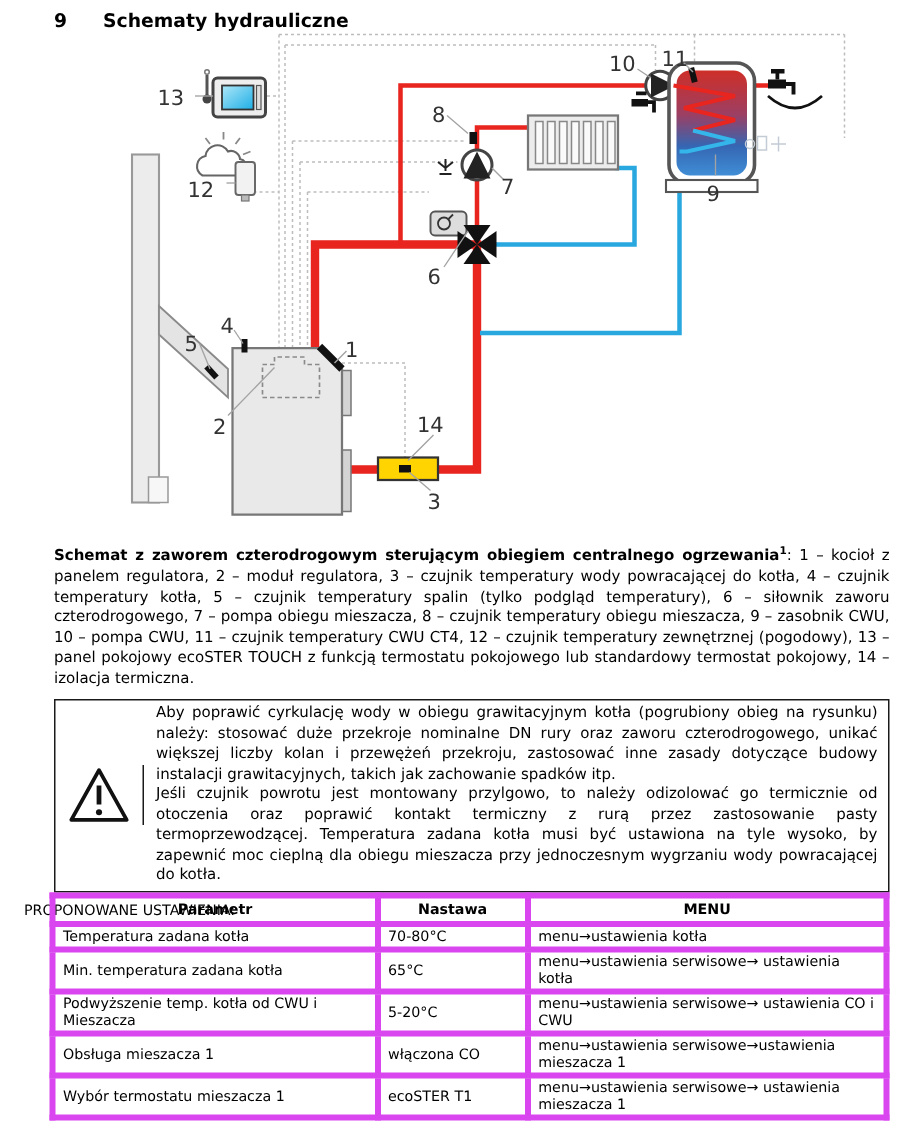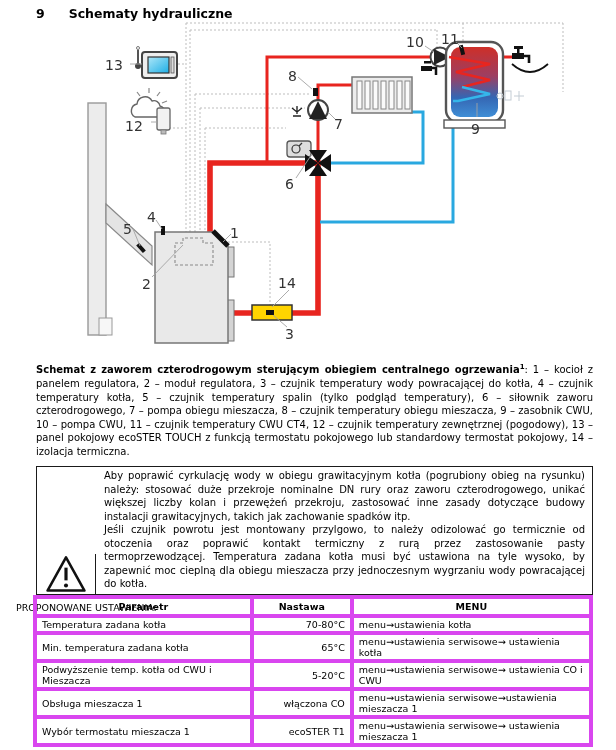--- a/index.html
+++ b/index.html
@@ -2,30 +2,30 @@
 <html><head>
 <meta charset="utf-8">
 <style>
   html,body{margin:0;padding:0;background:#fff;}
   body{width:616px;height:750px;position:relative;font-family:"DejaVu Sans",sans-serif;color:#000;overflow:hidden;}
   .abs{position:absolute;}
   #title{left:36px;top:6px;font-size:12.5px;font-weight:bold;display:flex;gap:24px;}
   #diagram{left:0;top:18px;width:616px;height:332px;}
   #caption{left:36px;top:351px;width:557px;font-size:10px;line-height:13.6px;text-align:justify;}
   #caption sup{font-size:7px;font-weight:bold;}
-  #warnbox{left:36px;top:466px;width:555px;border:1.6px solid #1a1a1a;display:flex;align-items:flex-end;}
+  #warnbox{left:36px;top:466px;width:555px;border:1.6px solid #1a1a1a;display:flex;align-items:center;}
   #warnicon{width:58px;border-right:1.6px solid #1a1a1a;display:flex;align-items:center;justify-content:center;flex:0 0 auto;}
   #warntext{padding:2px 7px 3px 8px;font-size:10px;line-height:13.5px;text-align:justify;}
   #warntext p{margin:0;}
   #prophead{left:16px;top:582px;font-size:9.5px;margin-top:20px;}
   #settings{left:33px;top:595px;width:560px;border-collapse:collapse;table-layout:fixed;}
   #settings th,#settings td{border:4px solid #d946ef;font-size:9.5px;padding:1px 5px;vertical-align:middle;}
   #settings th{font-weight:bold;text-align:center;padding:2px 4px;}
   #settings td.c1{text-align:left;}
-  #settings td.c2{text-align:right;}
+  #settings td.c2{text-align:left;}
   #settings td.c3{text-align:left;}
   .colA{width:212px;}.colB{width:98px;}.colC{width:234px;}
   svg text.lbl{font-family:"DejaVu Sans",sans-serif;font-size:14px;fill:#333;}
 </style>
 </head>
 <body>
 
 <div id="title" class="abs">
   <span>9</span>
   <span>Schematy hydrauliczne</span>

